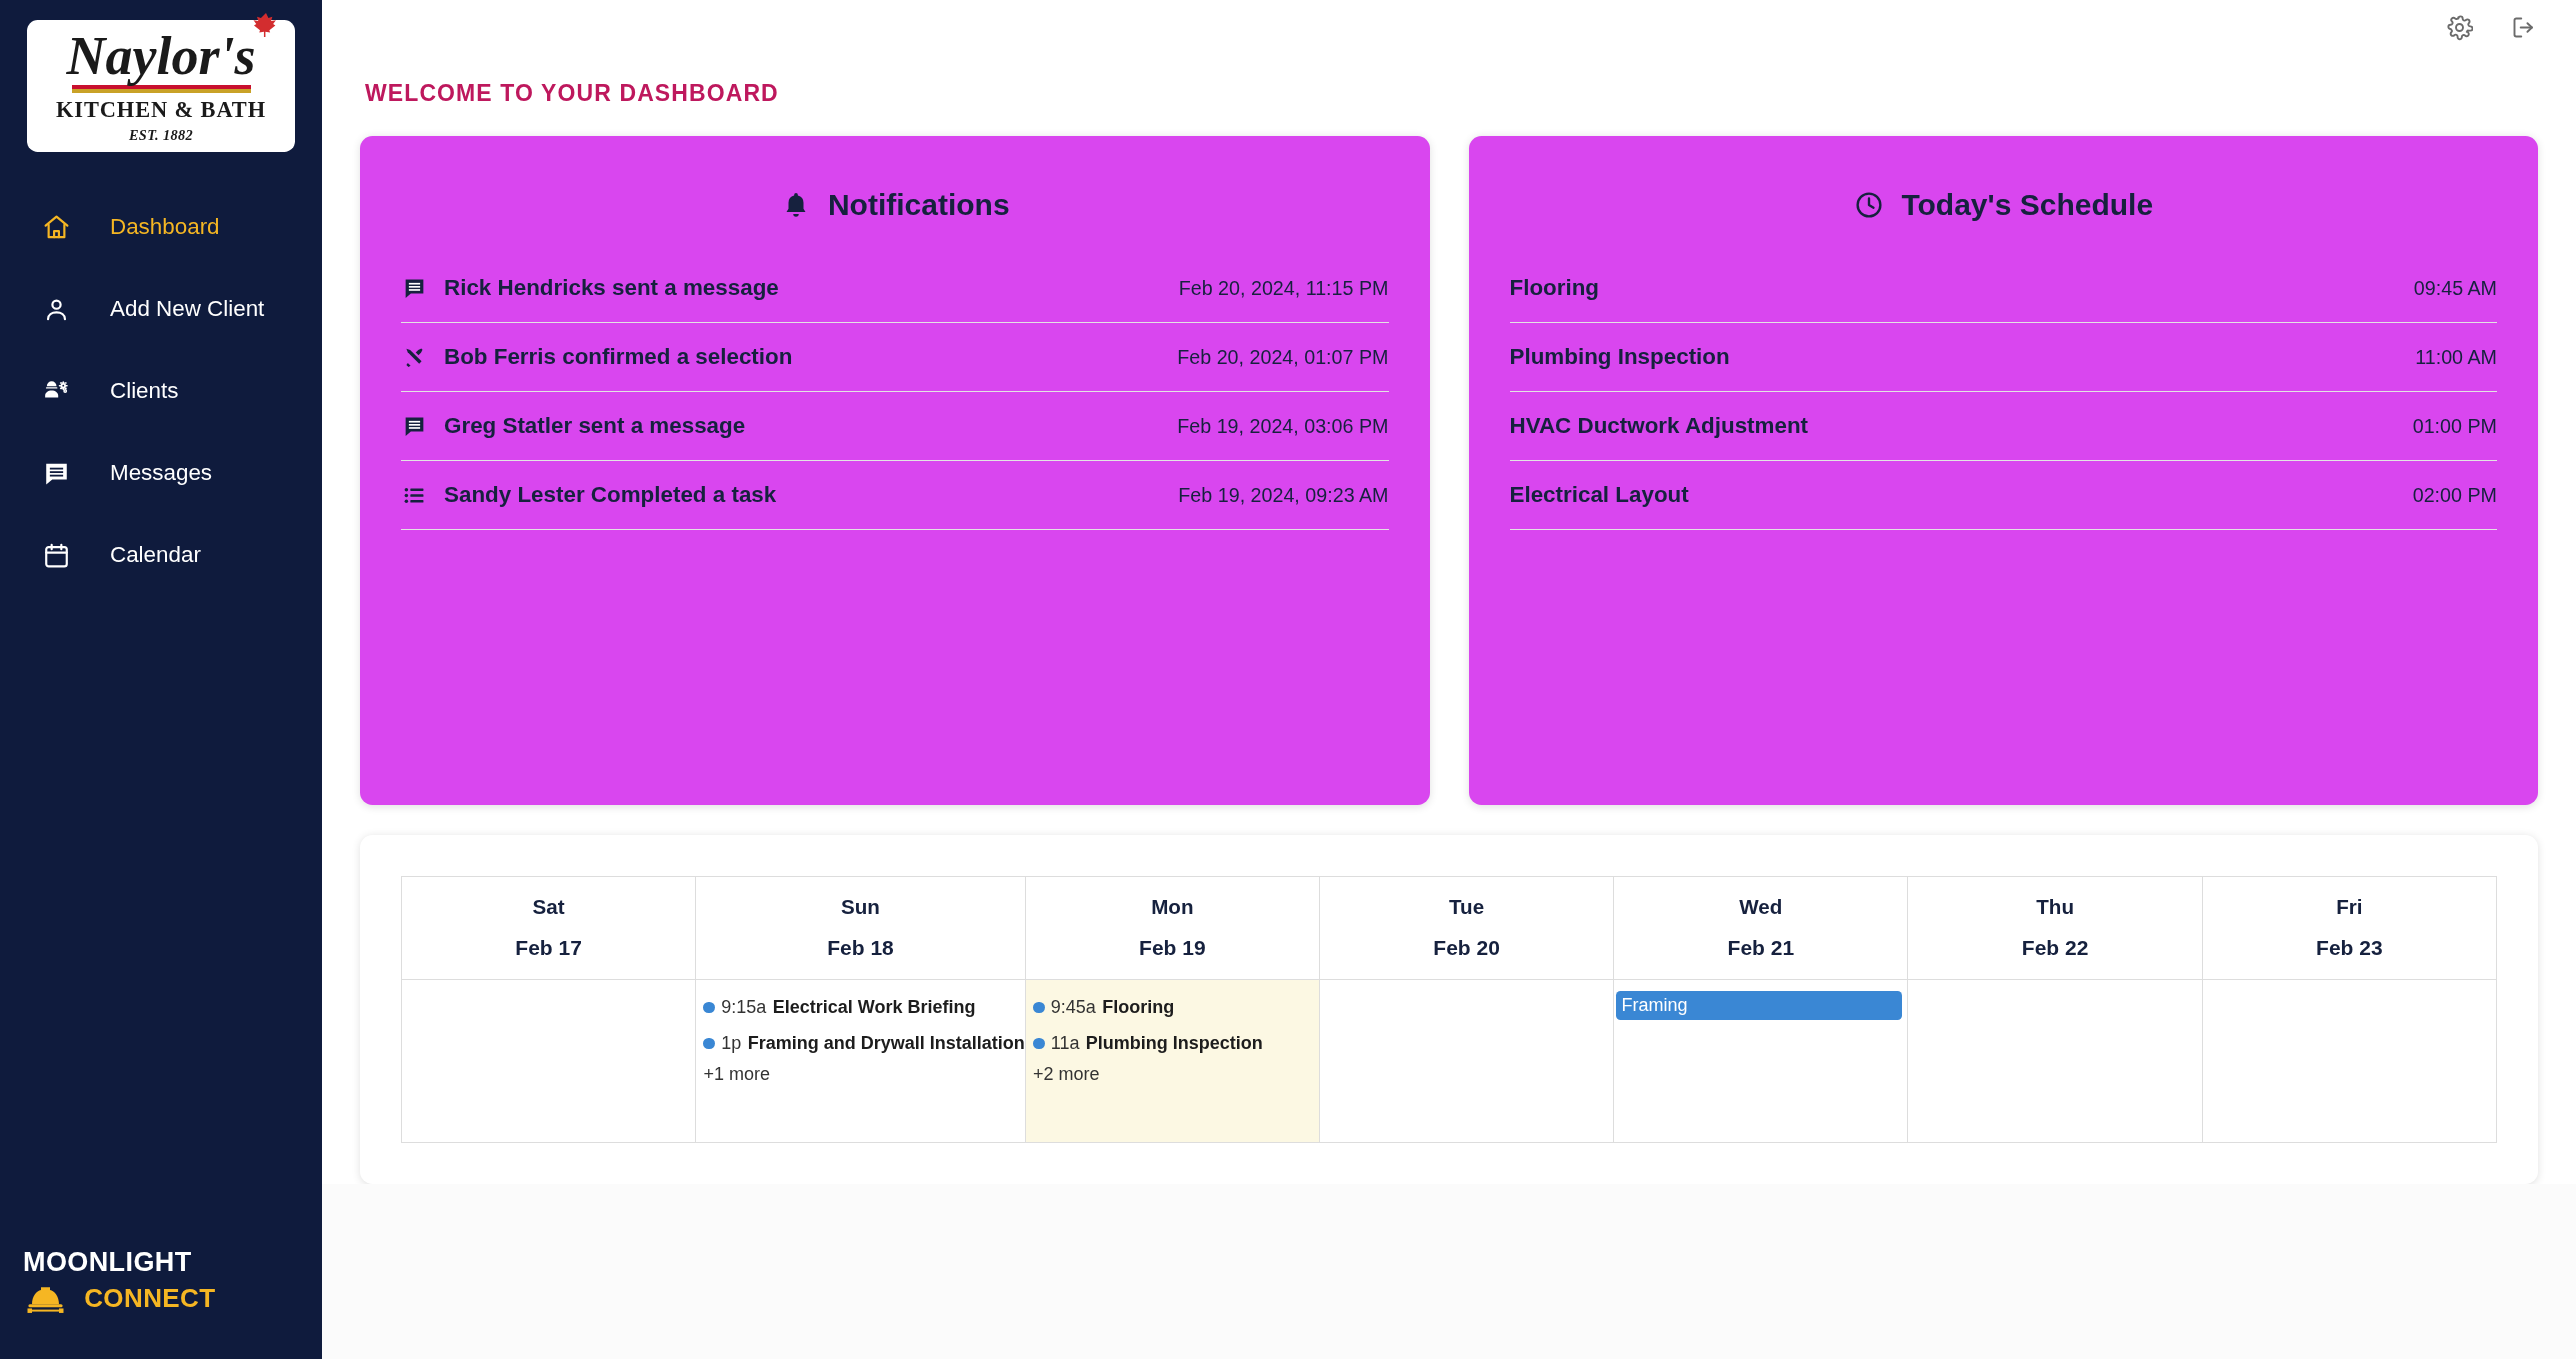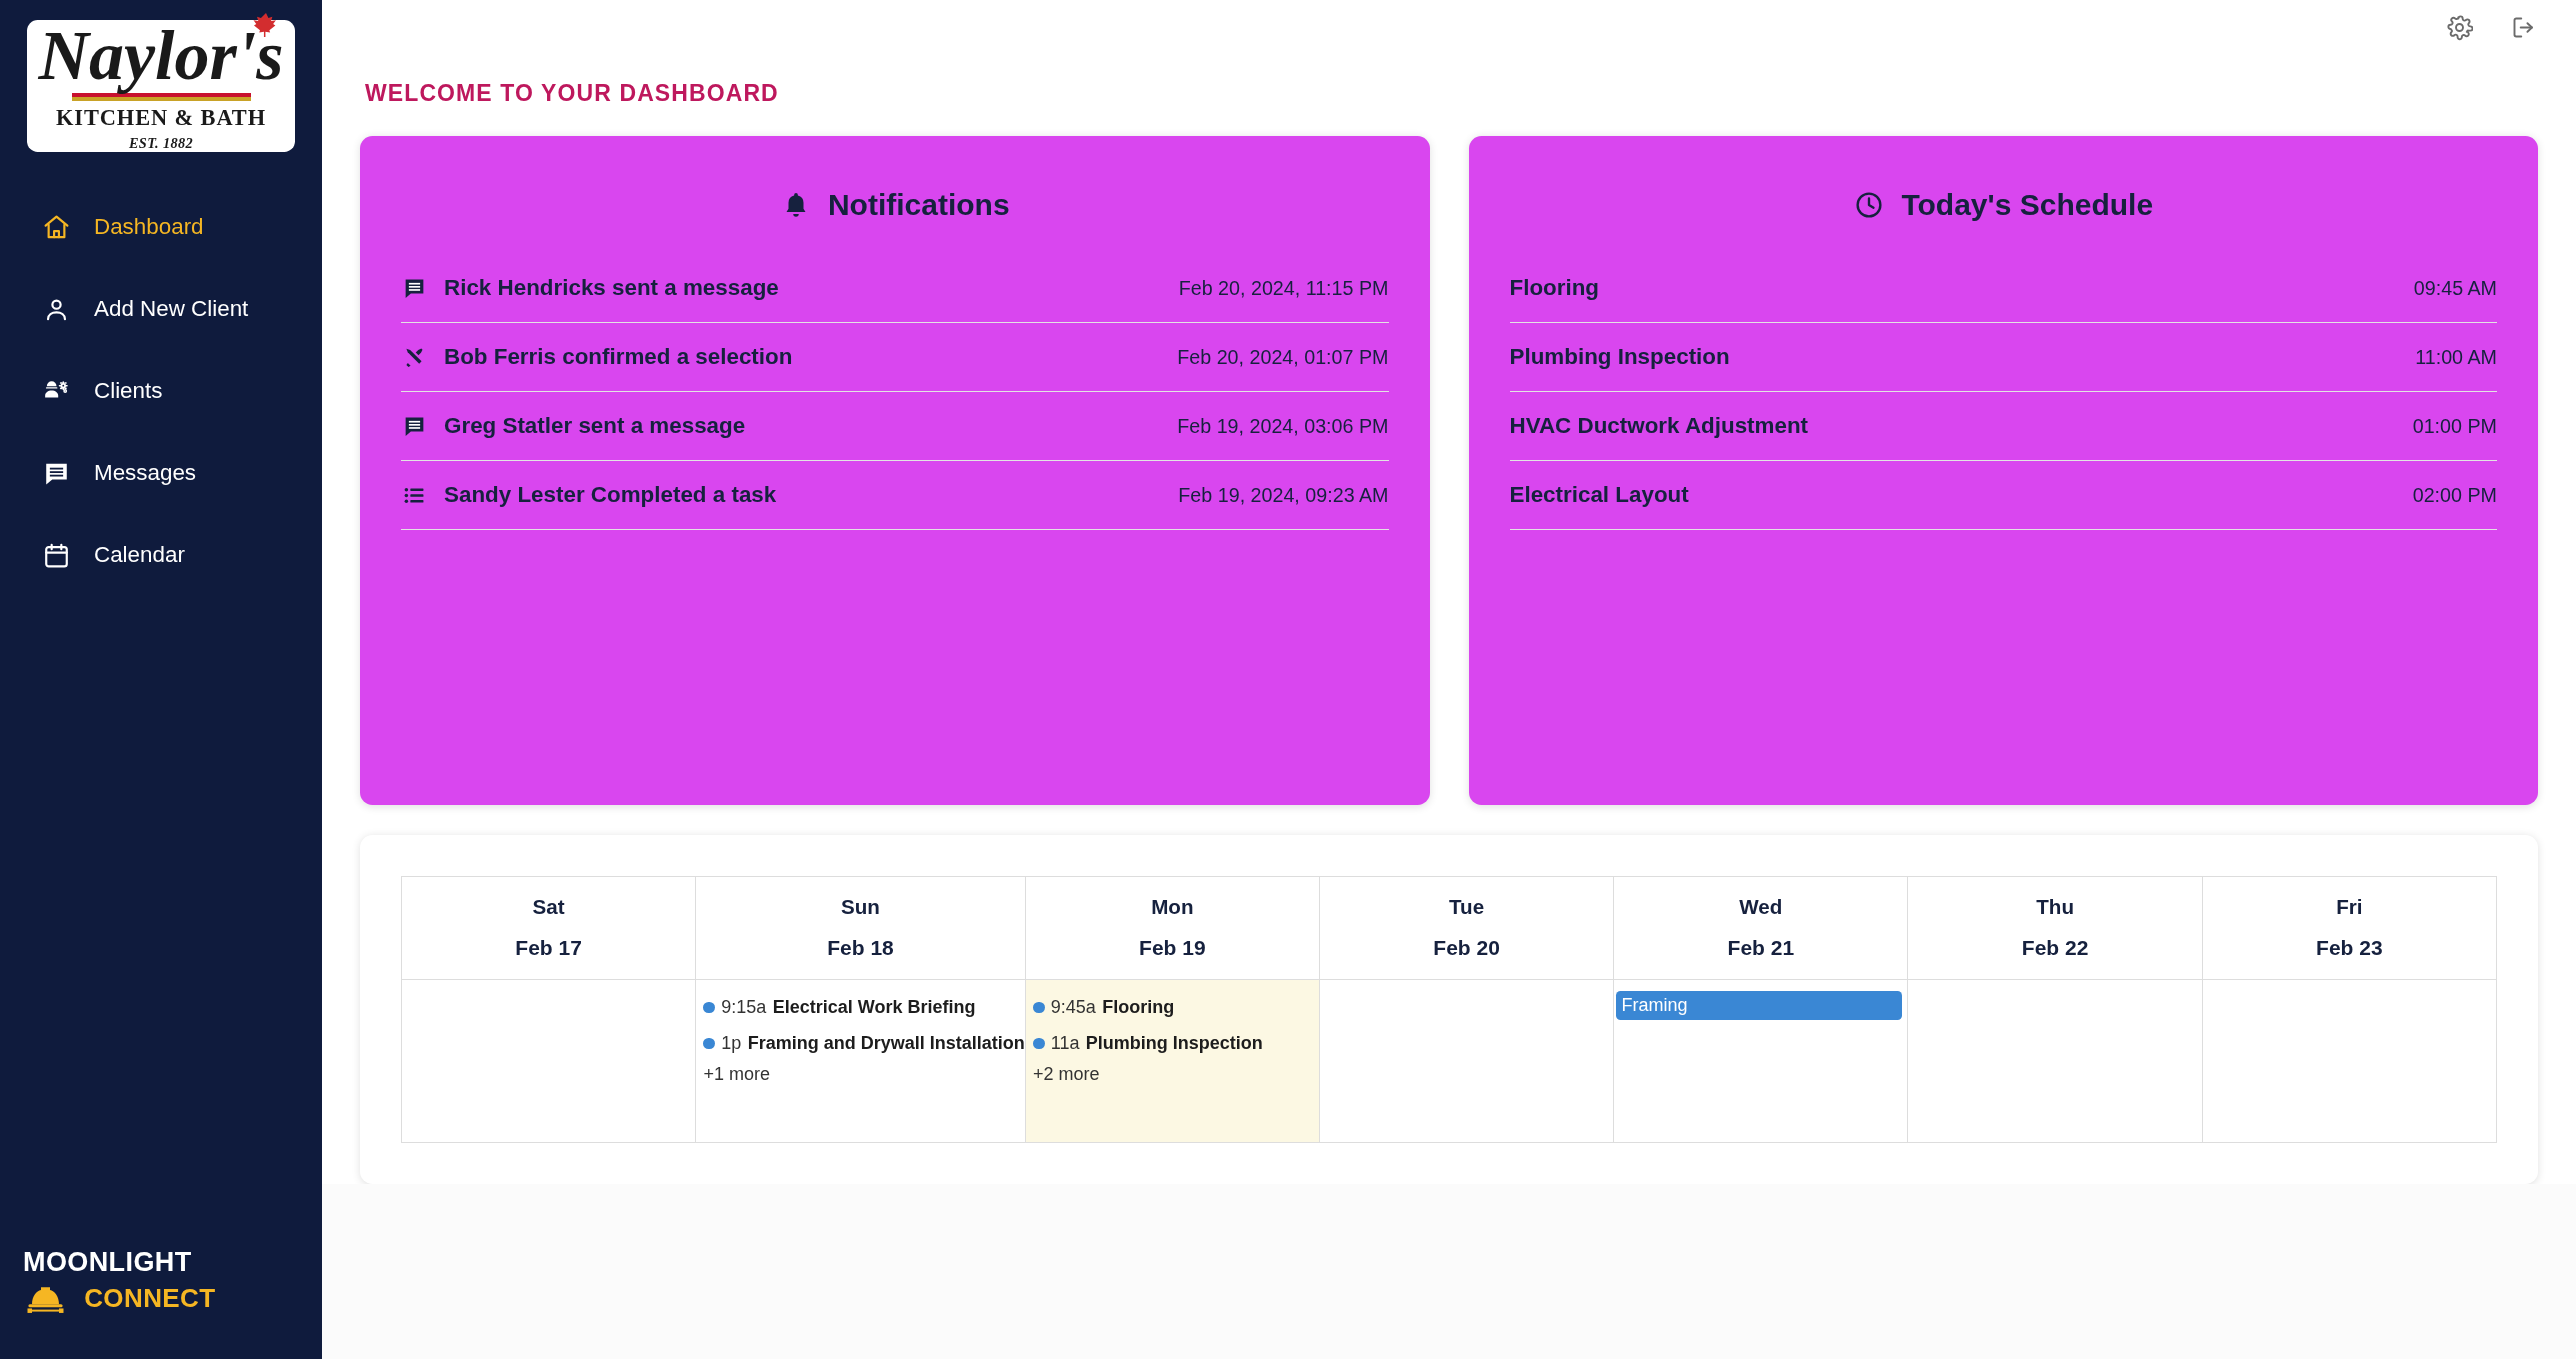--- a/index.html
+++ b/index.html
@@ -45,21 +45,21 @@
     justify-content: center;
     position: relative;
     padding: 9px 0 7.2px 0;
   }
 
   .logo-wordmark {
     position: relative;
     font-family: "Liberation Serif", serif;
     font-style: italic;
     font-weight: bold;
-    font-size: 70px;
+    font-size: 54px;
     line-height: 1;
     color: #1a1a1a;
     letter-spacing: 0px;
     padding: 0 27px;
   }
   .logo-leaf {
     position: absolute;
     right: 14.3px;
     top: -9px;
     width: 30px;
@@ -90,21 +90,21 @@
   }
 
   .nav {
     margin-top: 47px;
     display: flex;
     flex-direction: column;
   }
   .nav-item {
     display: flex;
     align-items: center;
-    gap: 23px;
+    gap: 39px;
     height: 57px;
     padding-left: 41px;
     color: #ffffff;
     font-size: 22.4px;
     cursor: pointer;
     margin-bottom: 25px;
   }
   .nav-item.active { color: #f5b623; }
   .nav-icon {
     width: 30px; height: 30px;

